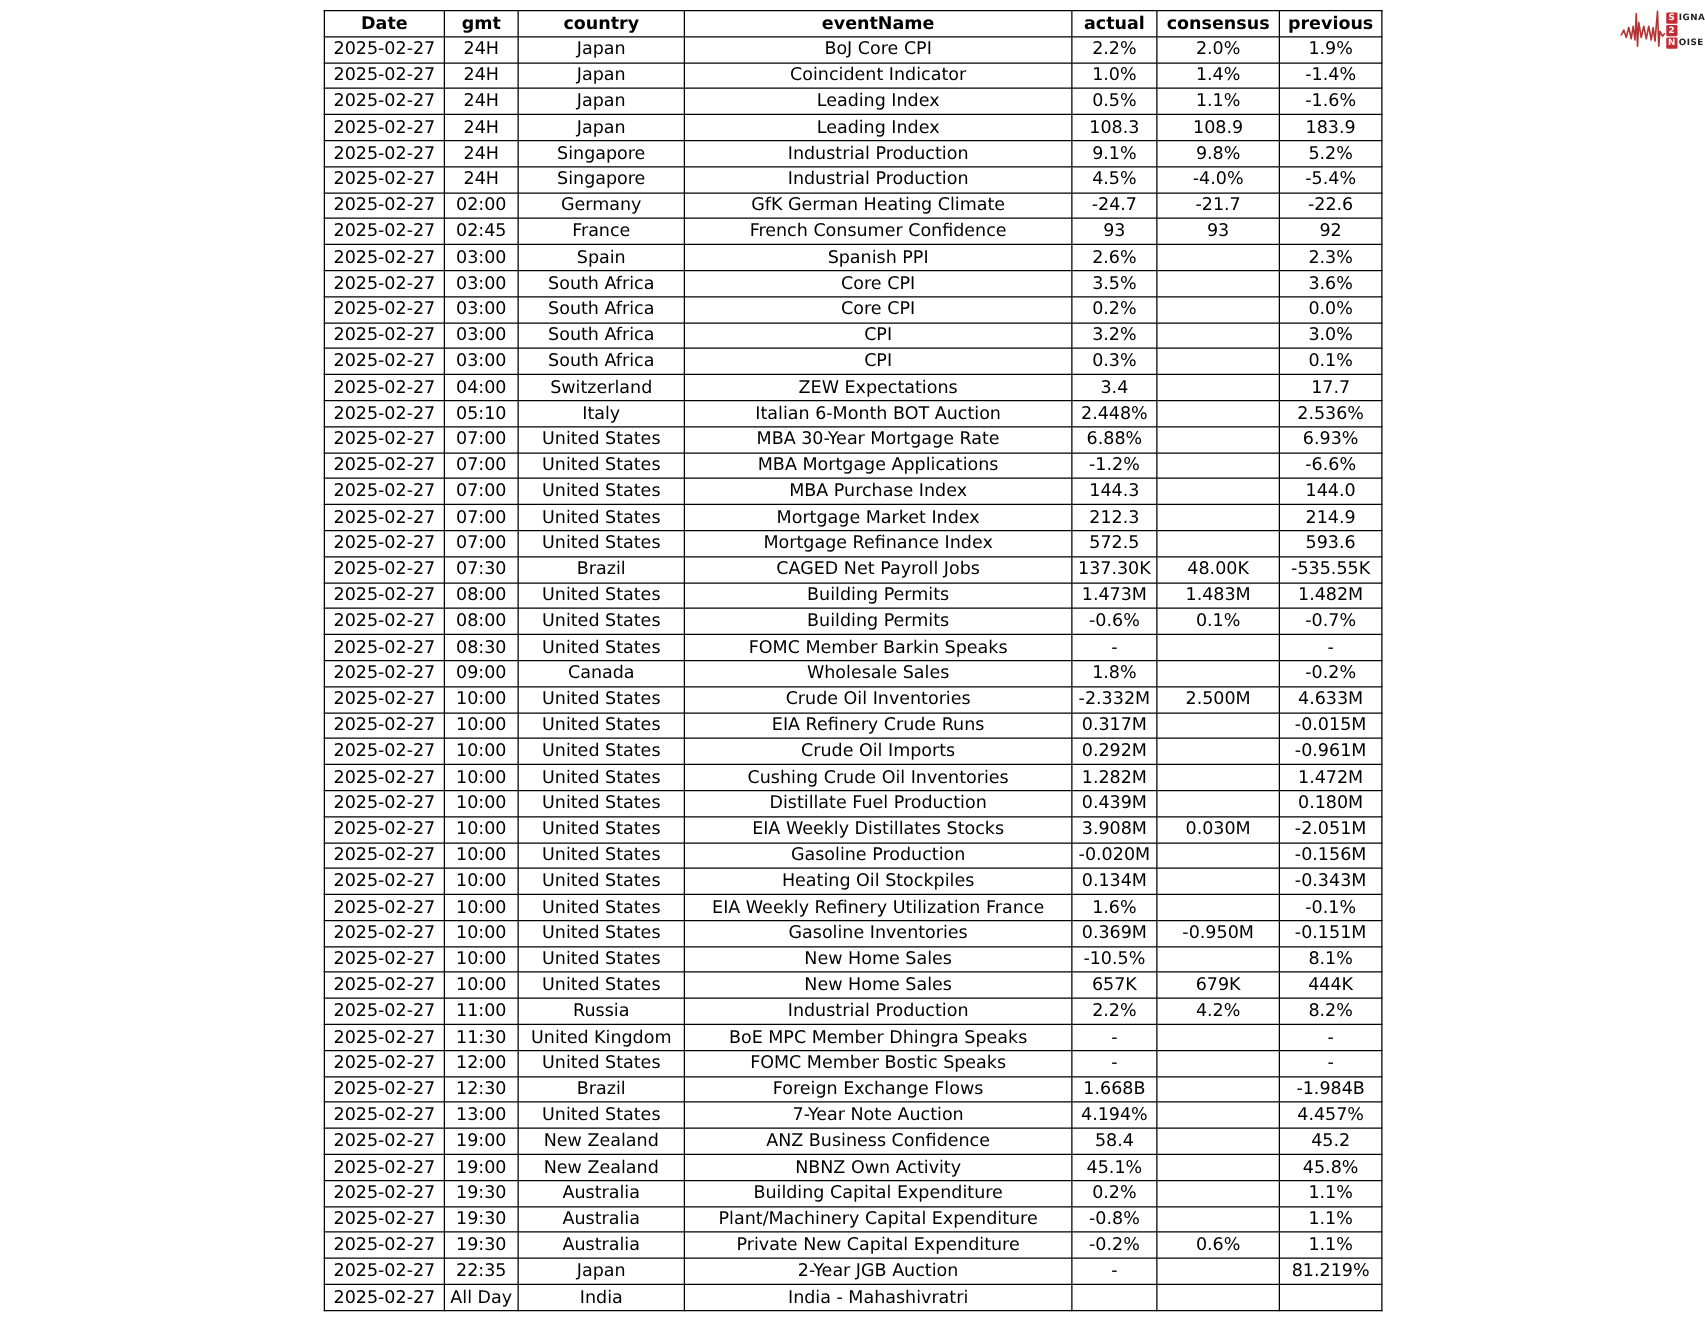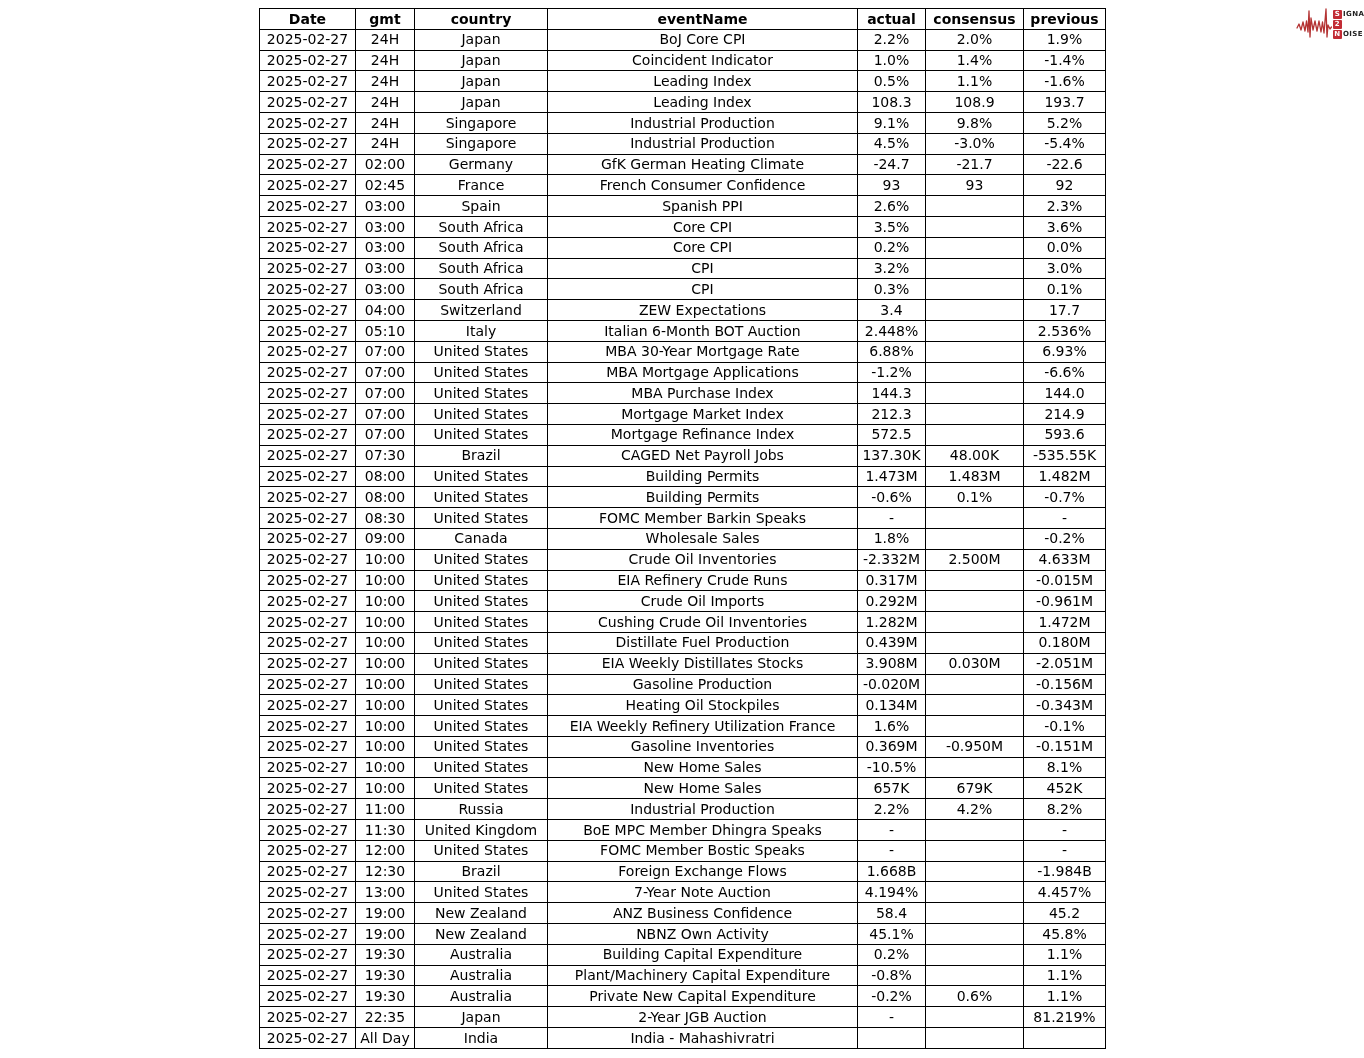--- a/index.html
+++ b/index.html
@@ -124,38 +124,38 @@
         <td>1.1%</td>
         <td>-1.6%</td>
       </tr>
       <tr>
         <td>2025-02-27</td>
         <td>24H</td>
         <td>Japan</td>
         <td>Leading Index</td>
         <td>108.3</td>
         <td>108.9</td>
-        <td>193.7</td>
+        <td>183.9</td>
       </tr>
       <tr>
         <td>2025-02-27</td>
         <td>24H</td>
         <td>Singapore</td>
         <td>Industrial Production</td>
         <td>9.1%</td>
         <td>9.8%</td>
         <td>5.2%</td>
       </tr>
       <tr>
         <td>2025-02-27</td>
         <td>24H</td>
         <td>Singapore</td>
         <td>Industrial Production</td>
         <td>4.5%</td>
-        <td>-3.0%</td>
+        <td>-4.0%</td>
         <td>-5.4%</td>
       </tr>
       <tr>
         <td>2025-02-27</td>
         <td>02:00</td>
         <td>Germany</td>
         <td>GfK German Heating Climate</td>
         <td>-24.7</td>
         <td>-21.7</td>
         <td>-22.6</td>
@@ -421,21 +421,21 @@
         <td></td>
         <td>8.1%</td>
       </tr>
       <tr>
         <td>2025-02-27</td>
         <td>10:00</td>
         <td>United States</td>
         <td>New Home Sales</td>
         <td>657K</td>
         <td>679K</td>
-        <td>452K</td>
+        <td>444K</td>
       </tr>
       <tr>
         <td>2025-02-27</td>
         <td>11:00</td>
         <td>Russia</td>
         <td>Industrial Production</td>
         <td>2.2%</td>
         <td>4.2%</td>
         <td>8.2%</td>
       </tr>

